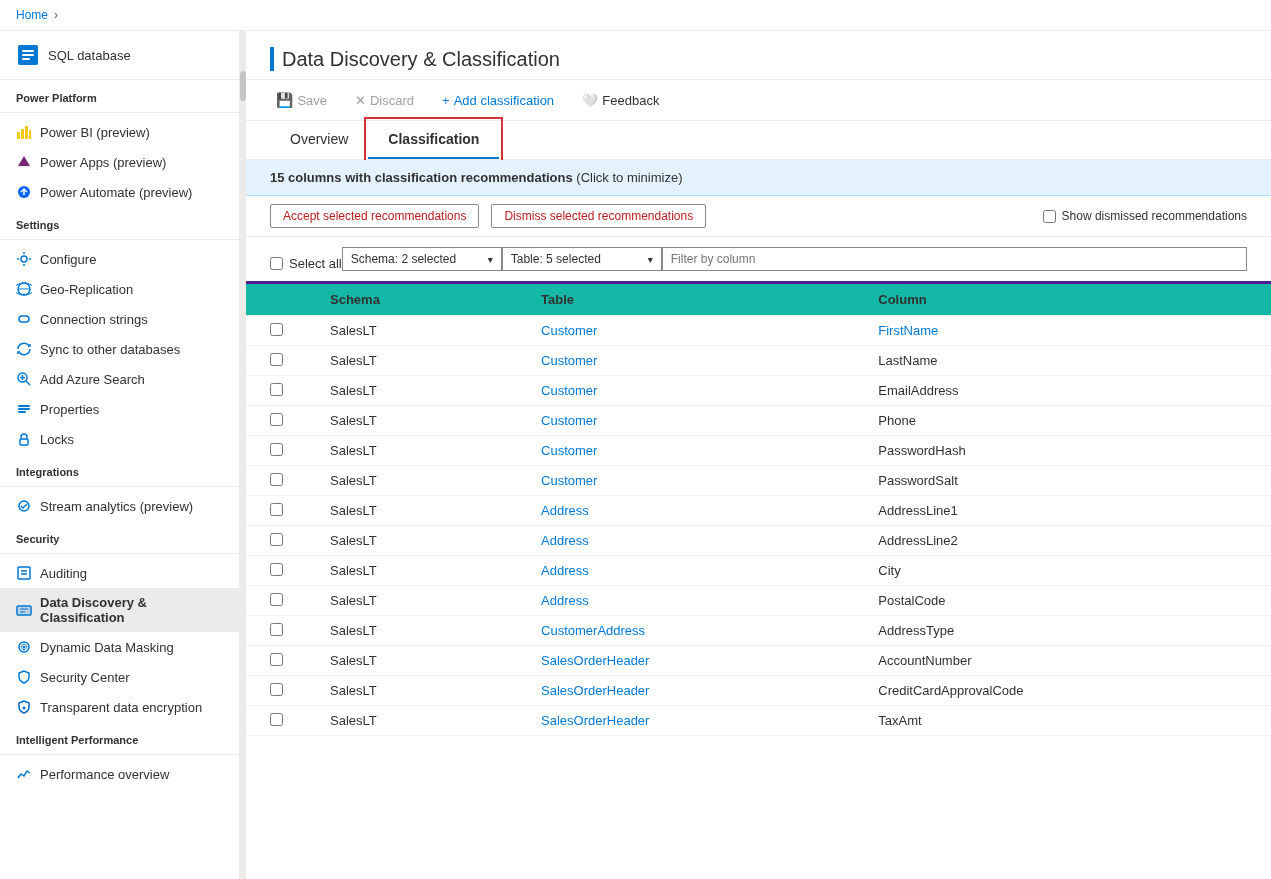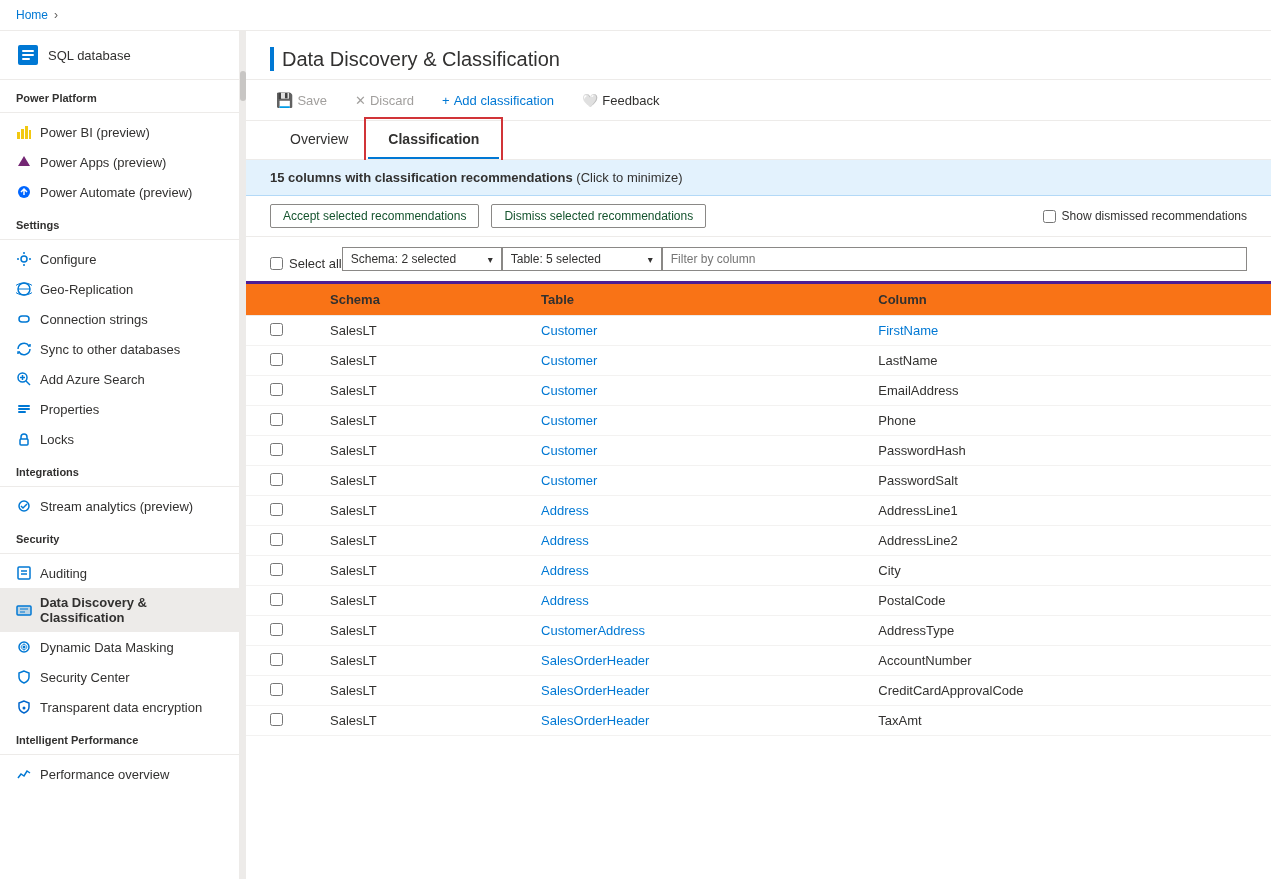--- a/index.html
+++ b/index.html
@@ -38,35 +38,35 @@
 
     .tabs { display: flex; padding: 0 24px; border-bottom: 1px solid #edebe9; gap: 0; }
     .tab { padding: 10px 20px; cursor: pointer; font-size: 14px; color: #323130; border-bottom: 2px solid transparent; }
     .tab.active { font-weight: 600; border-bottom: 2px solid #0078d4; color: #323130; outline: 2px solid #d13438; outline-offset: 2px; }
 
     
     .recommendations-banner { background: #e3f2fd; padding: 10px 24px; display: flex; align-items: center; justify-content: space-between; border-bottom: 1px solid #b3d9f7; }
 
     .recommendations-actions { display: flex; align-items: center; gap: 12px; padding: 8px 24px; border-bottom: 1px solid #edebe9; }
     .rec-btn { padding: 4px 12px; border: 1px solid #8a8886; background: #fff; cursor: pointer; font-size: 12px; color: #323130; border-radius: 2px; }
-    .rec-btn.disabled { color: #14532d; cursor: default; }
+    .rec-btn.disabled { color: #b91c1c; cursor: default; }
     .show-dismissed { display: flex; align-items: center; gap: 6px; font-size: 12px; color: #323130; margin-left: auto; padding-left: 40px; }
     .show-dismissed input { cursor: pointer; }
 
     
     .filter-row { display: flex; align-items: flex-end; gap: 0; padding: 10px 24px; border-bottom: 3px solid #4c1d95; }
     .select-all { display: flex; align-items: center; gap: 6px; font-size: 13px; }
     .filter-dropdown { display: flex; align-items: center; border: 1px solid #8a8886; padding: 4px 8px; cursor: pointer; background: #fff; min-width: 160px; font-size: 12px; gap: 4px; }
     .filter-dropdown .chevron { margin-left: auto; font-size: 10px; }
     .filter-text-input { flex: 1; border: 1px solid #8a8886; padding: 4px 8px; font-size: 12px; color: #a19f9d; }
 
     
     .table-container { flex: 1; overflow-y: auto; }
     table { width: 100%; border-collapse: collapse; }
-    thead th { text-align: left; padding: 8px 24px; font-weight: 600; font-size: 13px; color: #323130; border-bottom: 1px solid #edebe9; background: #f97316; position: sticky; top: 0; }
+    thead th { text-align: left; padding: 8px 24px; font-weight: 600; font-size: 13px; color: #323130; border-bottom: 1px solid #edebe9; background: #14b8a6; position: sticky; top: 0; }
     thead th:first-child { width: 60px; }
     tbody tr { border-bottom: 1px solid #f3f2f1; }
     tbody td { padding: 7px 24px; font-size: 13px; color: #323130; }
     tbody td:first-child { width: 60px; }
     .checkbox-cell { display: flex; align-items: center; justify-content: center; }
     input[type="checkbox"] { cursor: pointer; }
 
     
     .sidebar::-webkit-scrollbar, .content::-webkit-scrollbar, .table-container::-webkit-scrollbar { width: 6px; }
     .sidebar::-webkit-scrollbar-thumb, .content::-webkit-scrollbar-thumb, .table-container::-webkit-scrollbar-thumb { background: #c8c6c4; border-radius: 3px; }

